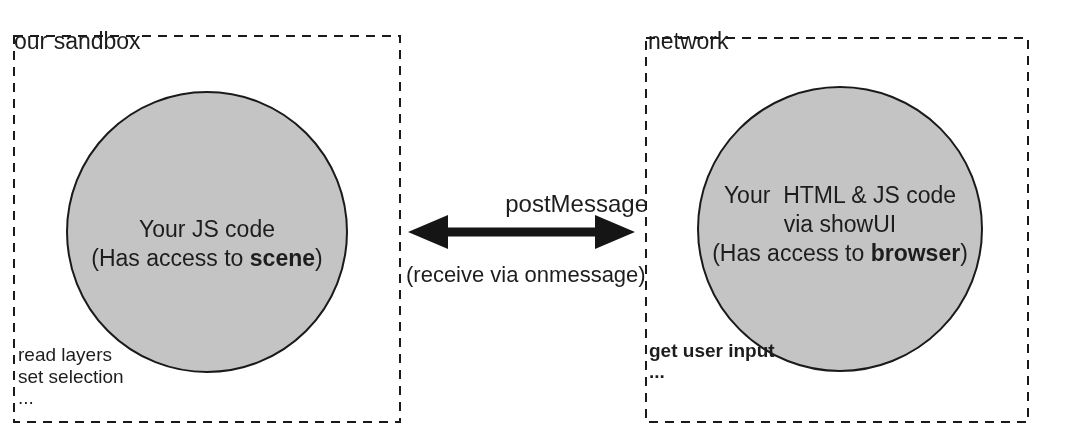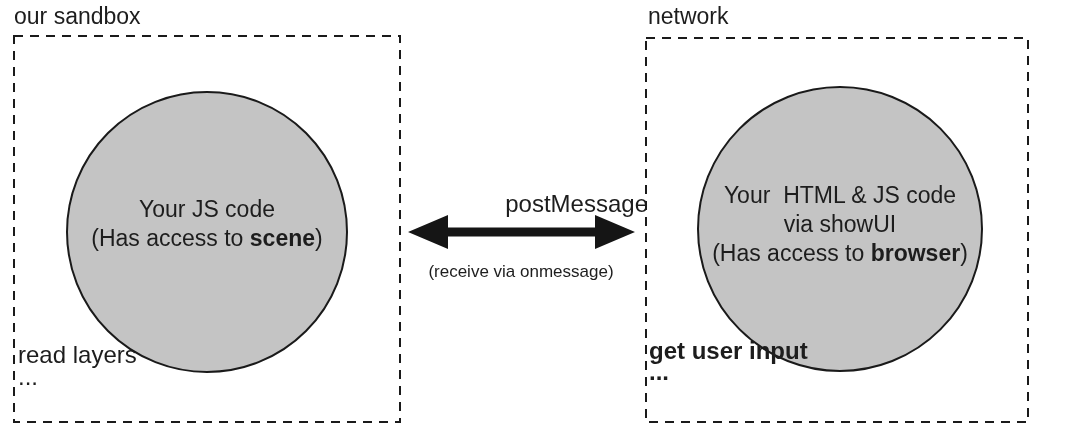--- a/index.html
+++ b/index.html
@@ -24,71 +24,73 @@
     stroke: #1a1a1a;
     stroke-width: 2;
   }
   .arrow-shape { fill: #151515; stroke: none; }
 
   .abs { position: absolute; }
   .box-title {
     font-size: 23px;
     line-height: 30px;
     white-space: nowrap;
+    margin-top: 25px;
   }
   .circle-text {
     display: flex;
     flex-direction: column;
     align-items: center;
     justify-content: center;
     text-align: center;
     font-size: 23px;
     line-height: 29px;
   }
   .circle-text .line { white-space: pre-wrap; }
   .bold { font-weight: 700; }
   .cap-list {
-    font-size: 24px;
+    font-size: 19px;
     line-height: 21.5px;
     white-space: nowrap;
   }
   .cap-list .cap-line { display: block; }
   .connector-label {
     text-align: right;
     font-size: 24px;
     white-space: nowrap;
   }
   .connector-sublabel {
-    text-align: center;
-    font-size: 17px;
+    text-align: right;
+    font-size: 22px;
     white-space: nowrap;
   }
 </style>
 </head>
 <body>
 
 <div id="canvas">
 
   <svg id="shape-layer" width="1080" height="445" viewBox="0 0 1080 445">
     <rect class="dashed-rect" x="14" y="36" width="386" height="386"></rect>
     <rect class="dashed-rect" x="646" y="38" width="382" height="384"></rect>
     <circle class="bubble" cx="207" cy="232" r="140"></circle>
     <circle class="bubble" cx="840" cy="229" r="142"></circle>
     <path class="arrow-shape" d="M408,232 L448,215 L448,227.5 L595,227.5 L595,215 L635,232 L595,249 L595,236.5 L448,236.5 L448,249 Z"></path>
   </svg>
 
   <div class="abs box-title" style="left:14px; top:1px;">our sandbox</div>
 
-  <div class="abs circle-text" style="left:67px; top:84px; width:280px; height:280px;">
+  <div class="abs circle-text" style="left:67px; top:104px; width:280px; height:280px;">
     <span class="line">Your JS code</span>
     <span class="line"><span>(Has access to </span><span class="bold">scene</span><span>)</span></span>
   </div>
 
   <div class="abs cap-list" style="left:18px; top:344px;">
     <span class="cap-line">read layers</span>
+    <span class="cap-line">set selection</span>
     <span class="cap-line">...</span>
   </div>
 
   <div class="abs connector-label" style="left:408px; top:190px; width:240px;">postMessage</div>
   <div class="abs connector-sublabel" style="left:406px; top:262px; width:230px;">(receive via onmessage)</div>
 
   <div class="abs box-title" style="left:648px; top:1px;">network</div>
 
   <div class="abs circle-text" style="left:698px; top:82px; width:284px; height:284px;text-align:right;">
     <span class="line">Your  HTML &amp; JS code</span>

